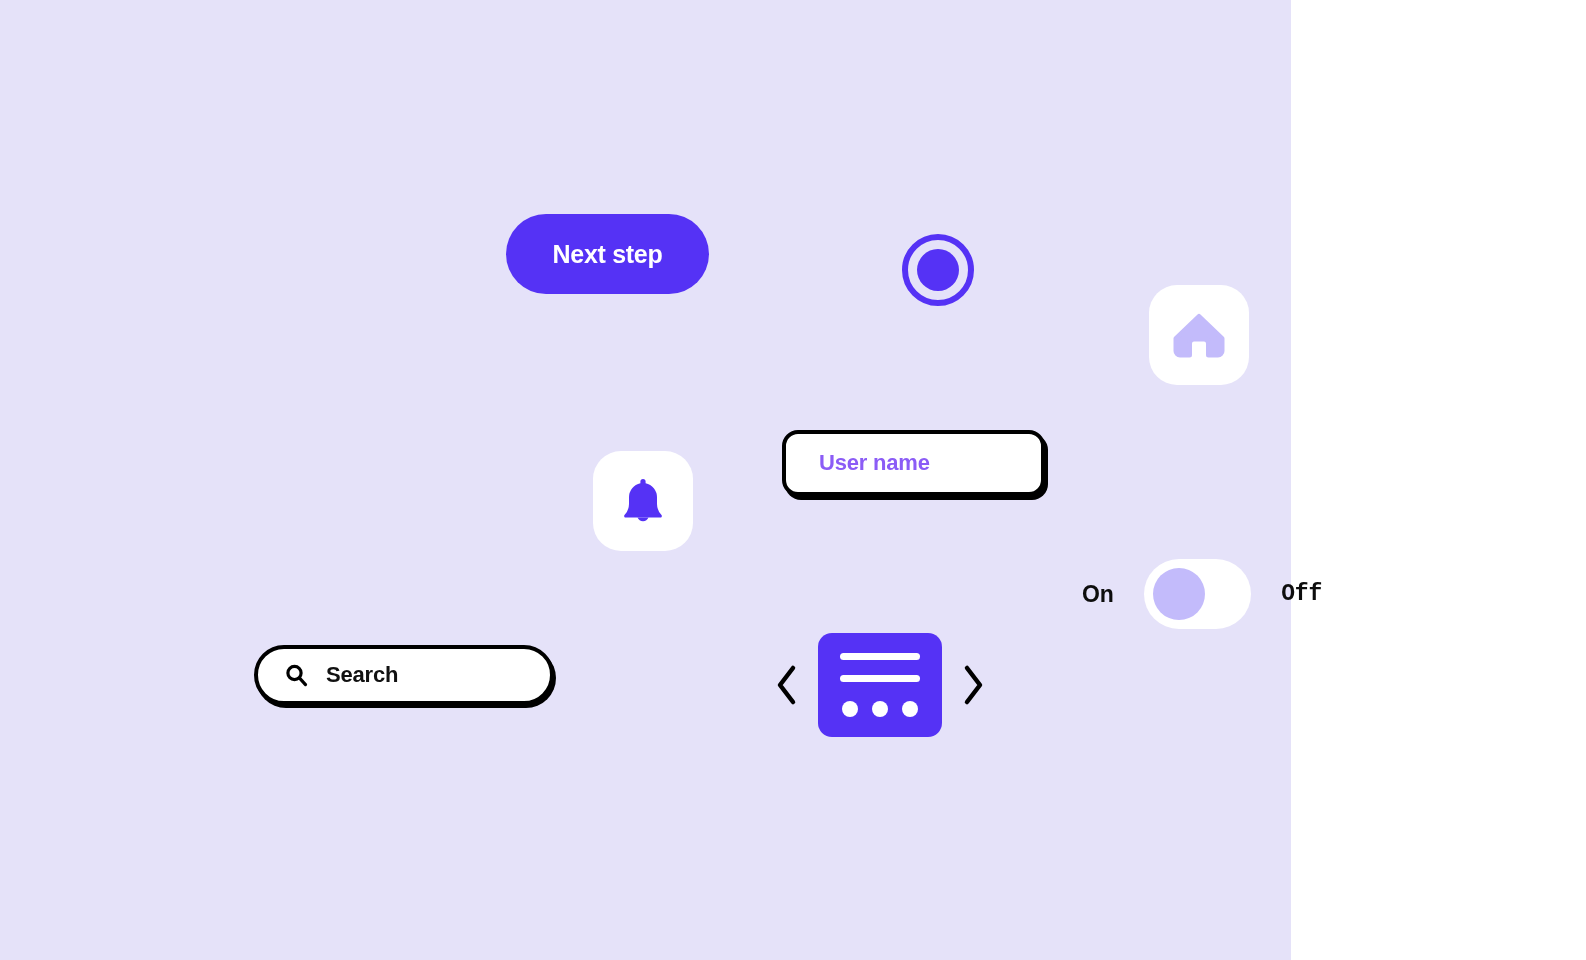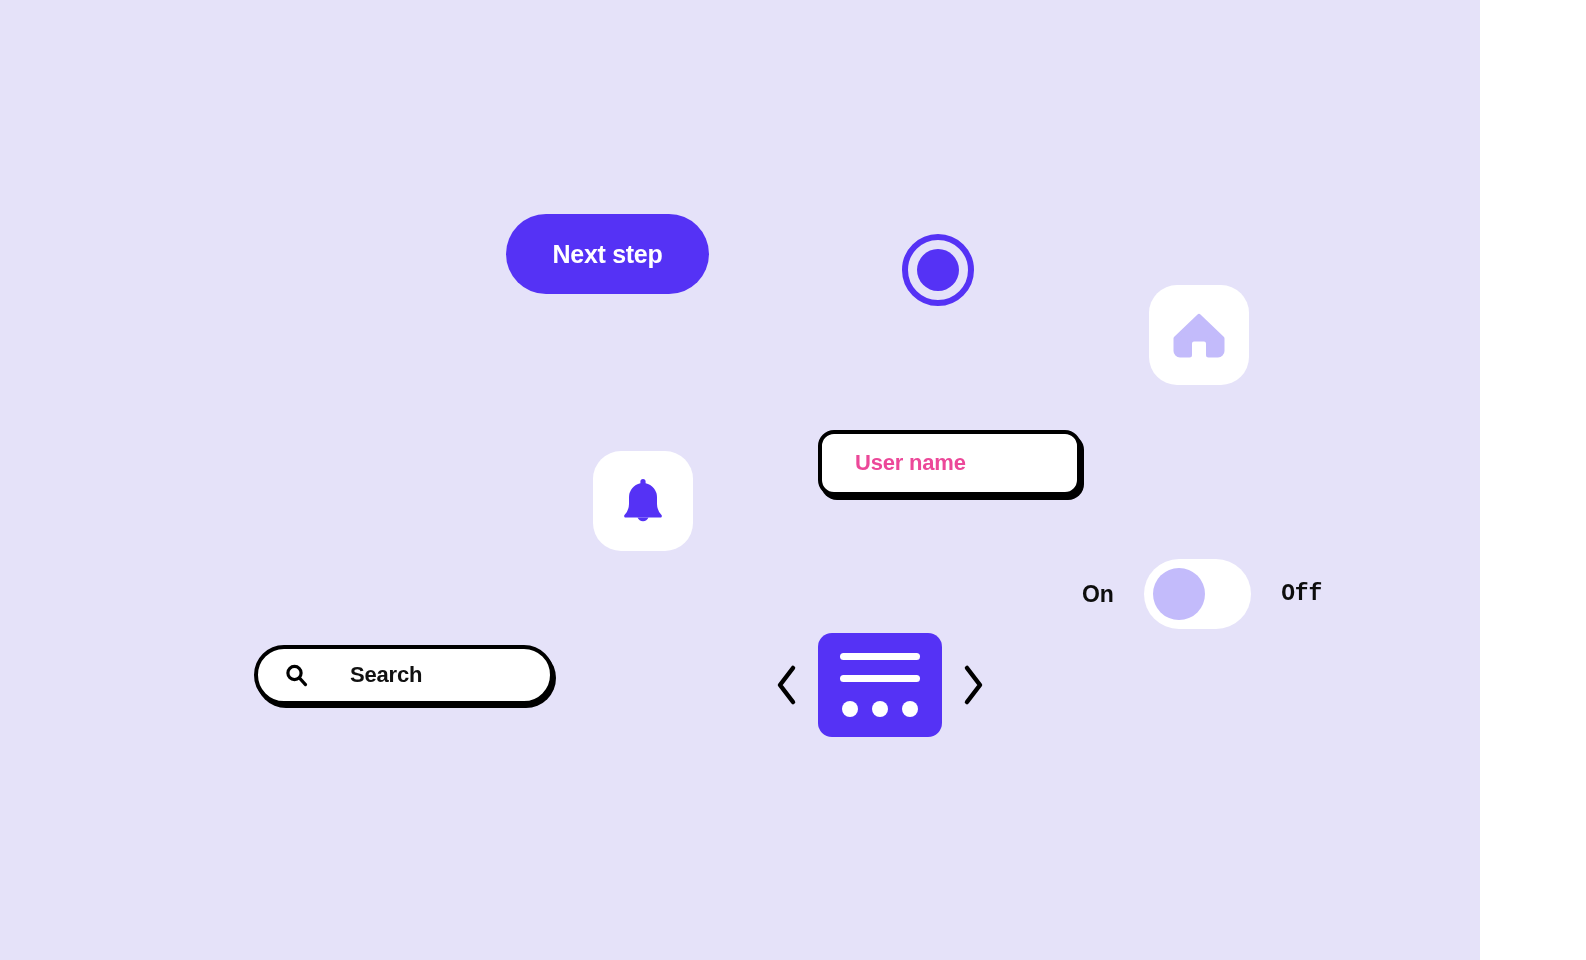--- a/index.html
+++ b/index.html
@@ -7,21 +7,21 @@
     padding: 0;
   }
   body {
     width: 1586px;
     height: 960px;
     overflow: hidden;
     font-family: "Liberation Sans", sans-serif;
   }
   #canvas {
     position: relative;
-    width: 1480px;
+    width: 1291px;
     height: 960px;
     background: #e5e2f9;
   }
   .abs { position: absolute; }
 
   
   #next-step-button {
     left: 506px;
     top: 214px;
     width: 203px;
@@ -100,33 +100,33 @@
   }
   #tags-remove-icon {
     width: 26px;
     height: 26px;
     display: block;
     cursor: pointer;
   }
 
   
   #username-field {
-    left: 818px;
+    left: 782px;
     top: 430px;
     width: 263px;
     height: 66px;
     background: #ffffff;
     border: 4px solid #000000;
     border-radius: 16px;
     box-sizing: border-box;
     box-shadow: 3px 4px 0 0 #000000;
     font-family: "Liberation Sans", sans-serif;
     font-size: 22px;
     font-weight: bold;
-    color: #ec4899;
+    color: #8b5cf6;
     padding: 0 0 0 33px;
     outline: none;
     letter-spacing: -0.2px;
   }
 
   
   #toggle-group {
     left: 1082px;
     top: 559px;
     width: 240px;
@@ -171,21 +171,20 @@
     height: 60px;
     background: #ffffff;
     border: 4px solid #000000;
     border-radius: 30px;
     box-sizing: border-box;
     box-shadow: 2px 3px 0 0 #000000;
     display: flex;
     align-items: center;
     padding-left: 26px;
     cursor: text;
-    gap: 24px;
   }
   #search-icon { width: 25px; height: 25px; flex: none; }
   #search-input {
     border: none;
     outline: none;
     background: transparent;
     margin-left: 17px;
     font-family: "Liberation Sans", sans-serif;
     font-size: 22px;
     font-weight: bold;

